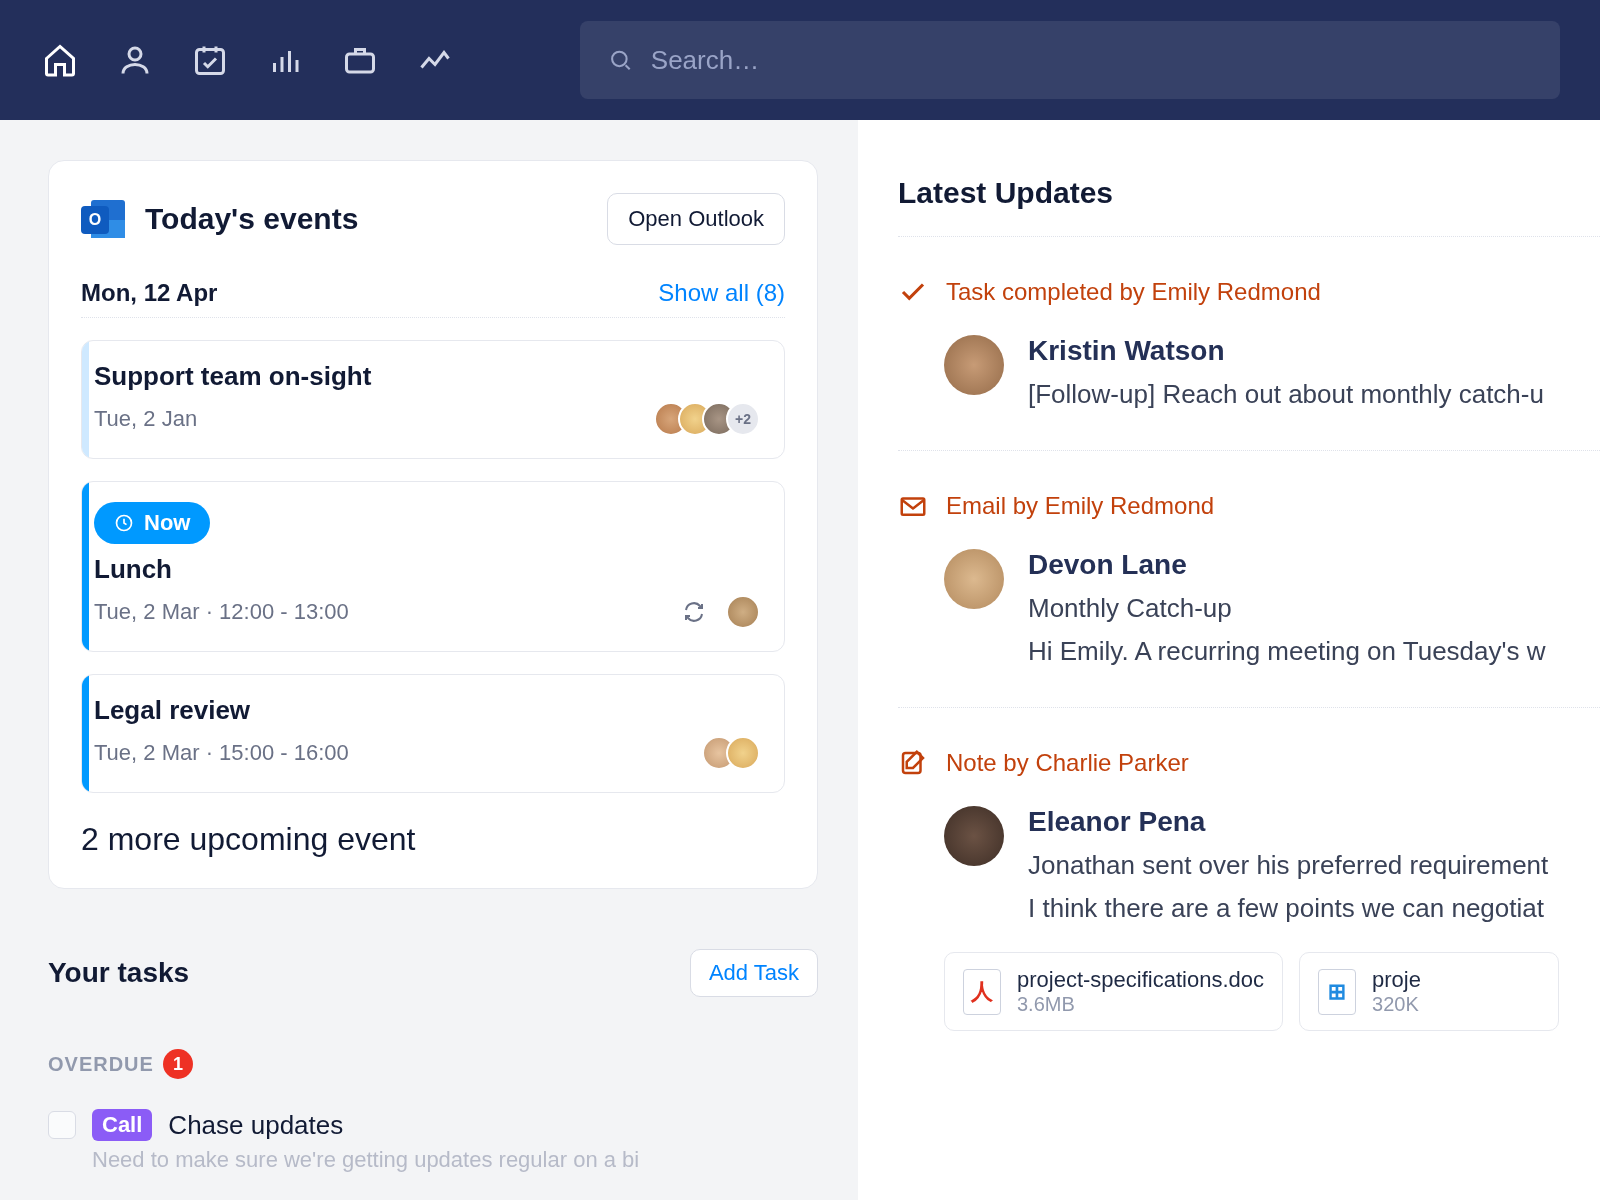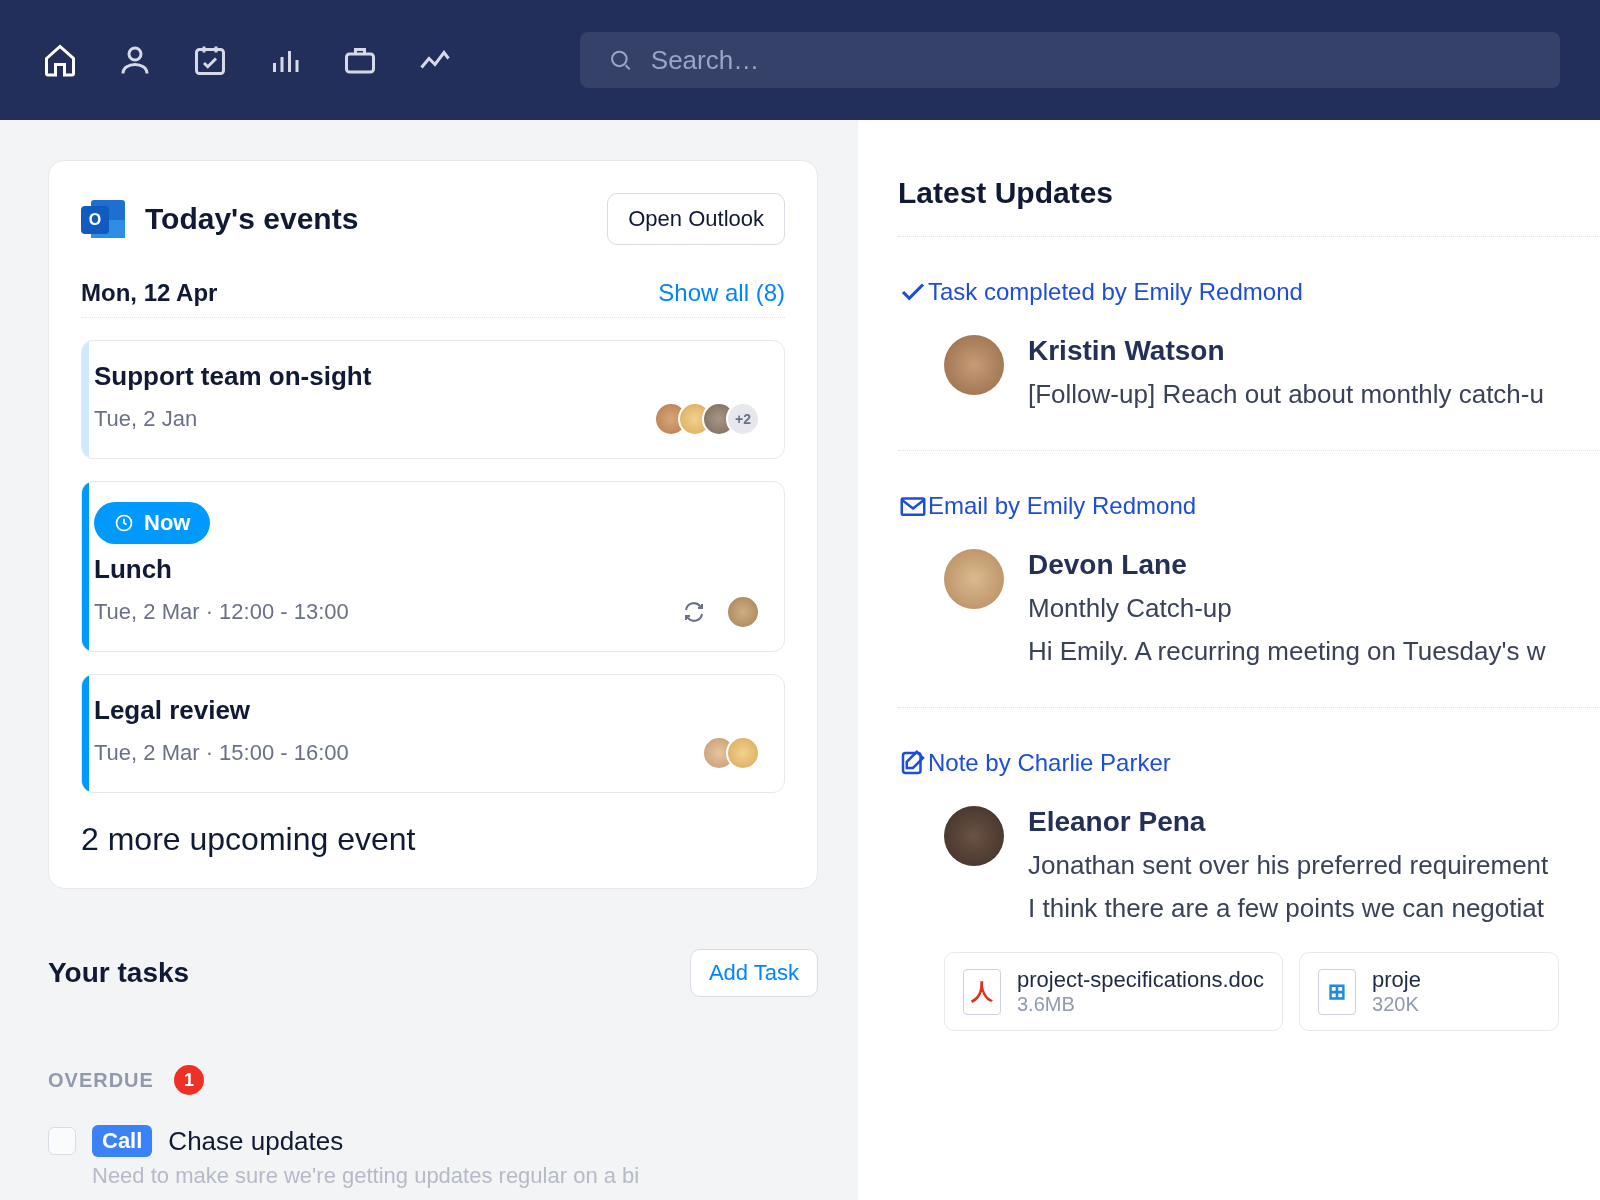--- a/index.html
+++ b/index.html
@@ -28,21 +28,21 @@
   color: #d5d9e8;
   cursor: pointer;
 }
 .nav-icon.active { color: #fff; }
 .nav-icon svg { width: 36px; height: 36px; stroke: currentColor; fill: none; stroke-width: 2; }
 .search-wrap {
   margin-left: 90px;
   flex: 1;
   background: rgba(255,255,255,0.09);
   border-radius: 8px;
-  height: 56px;
+  height: 78px;
   display: flex;
   align-items: center;
   padding: 0 28px;
   color: #9aa4c7;
   font-size: 26px;
 }
 .search-wrap svg { width: 26px; height: 26px; margin-right: 18px; }
 .search-wrap input {
   background: transparent; border: none; outline: none; color: #c7ccdf;
   font-size: 26px; width: 100%;
@@ -114,34 +114,34 @@
 .av.more { background:#e6e8ee; color:#6a7186; }
 .refresh-ico { width:24px; height:24px; color:#6a7186; margin-right:6px; }
 .event-right { display:flex; align-items:center; gap:14px; }
 
 .more-events { margin-top:28px; font-size:32px; color:#111a34; font-weight:500; }
 
 .tasks-header { display:flex; justify-content:space-between; align-items:center; margin-top:60px; }
 .tasks-title { font-size:28px; font-weight:700; color:#111a34; }
 .add-task-btn { border:1px solid #d9dce5; background:#fff; border-radius:10px; padding:10px 18px; font-size:22px; color:#0084ff; cursor:pointer; font-weight:500; }
 
-.overdue-row { display:flex; align-items:center; gap:20px; margin-top:68px; }
+.overdue-row { display:flex; align-items:center; gap:9px; margin-top:52px; }
 .overdue-label { font-size:20px; font-weight:800; letter-spacing:1px; color:#9199ad; text-transform:uppercase; }
 .overdue-badge { background:#ee3124; color:#fff; border-radius:999px; min-width:30px; height:30px; display:flex; align-items:center; justify-content:center; font-size:18px; font-weight:700; }
 
 .task-row { display:flex; align-items:center; gap:16px; margin-top:30px; }
 .checkbox { width:28px; height:28px; border:1.5px solid #d9dce5; border-radius:6px; background:#fafbfc; }
-.tag-call { background:#3b82f6; color:#fff; border-radius:6px; padding:3px 10px; font-size:22px; font-weight:700; }
+.tag-call { background:#8b5cf6; color:#fff; border-radius:6px; padding:3px 10px; font-size:22px; font-weight:700; }
 .task-title { font-size:26px; color:#111a34; font-weight:500; }
 .task-note { font-size:22px; color:#b6bac8; margin-top:6px; margin-left:44px; }
 
 
 .section-title { font-size:30px; font-weight:700; color:#111a34; padding-bottom:26px; border-bottom:1px dotted #dfe2ea; margin-right:0; }
 .update { padding:40px 0 40px 0; border-bottom:1px dotted #dfe2ea; }
-.update-header { display:flex; align-items:center; color:#1d4ed8; font-size:24px; }
+.update-header { display:flex; align-items:center; gap:18px; color:#c2410c; font-size:24px; }
 .update-header svg { width:30px; height:30px; }
 .update-body { display:flex; gap:24px; margin-top:28px; margin-left:46px; }
 .big-av { width:60px; height:60px; border-radius:50%; background:#d0d0d0; flex-shrink:0; }
 .update-text { display:flex; flex-direction:column; gap:12px; }
 .update-name { font-size:28px; font-weight:700; color:#243056; }
 .update-line { font-size:26px; color:#3a4257; }
 .update-sub { font-size:26px; color:#3a4257; }
 
 .attachments { display:flex; gap:16px; margin-top:28px; margin-left:46px; }
 .attach {

